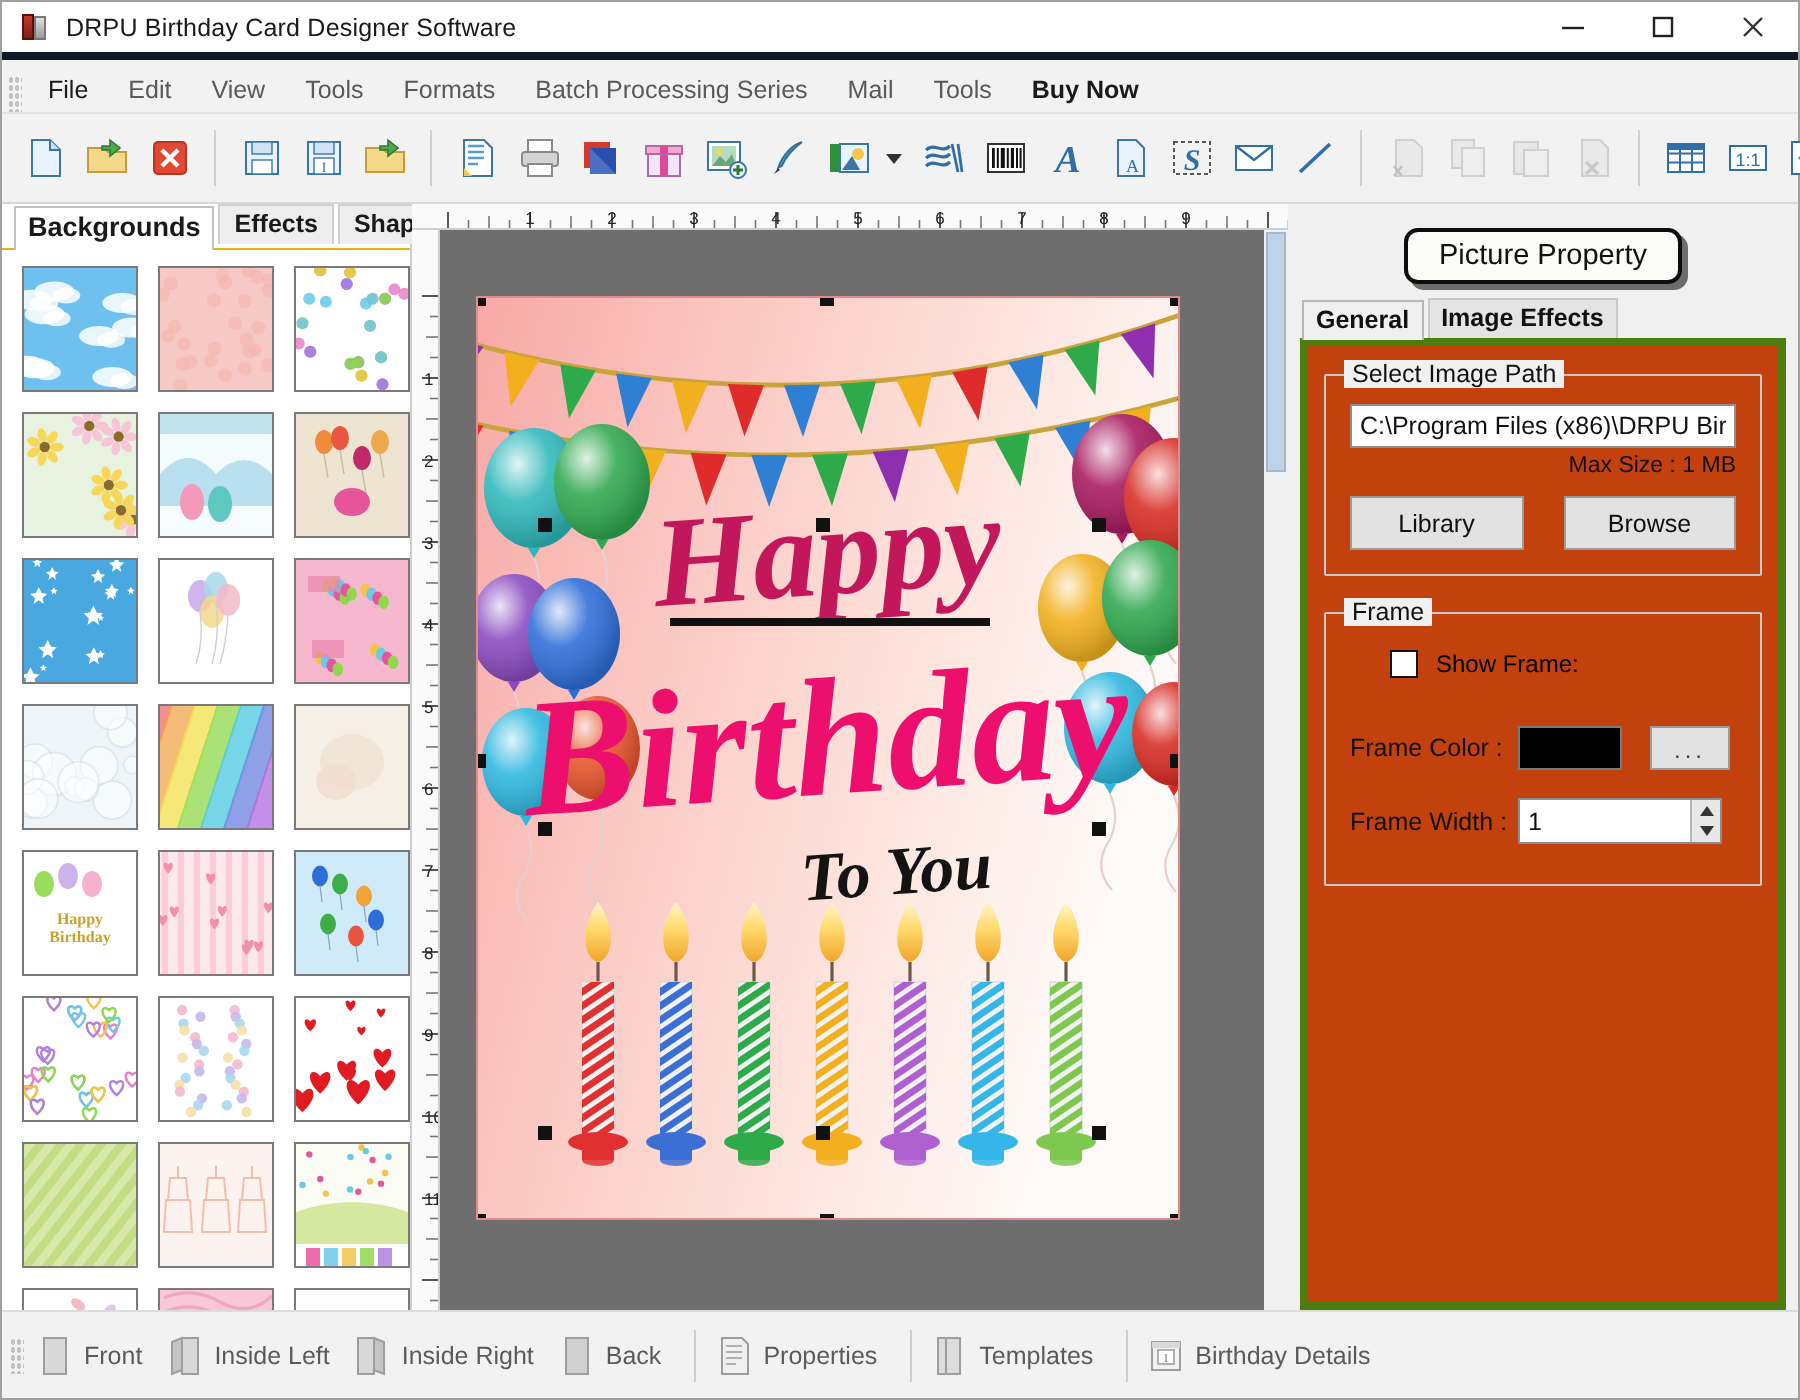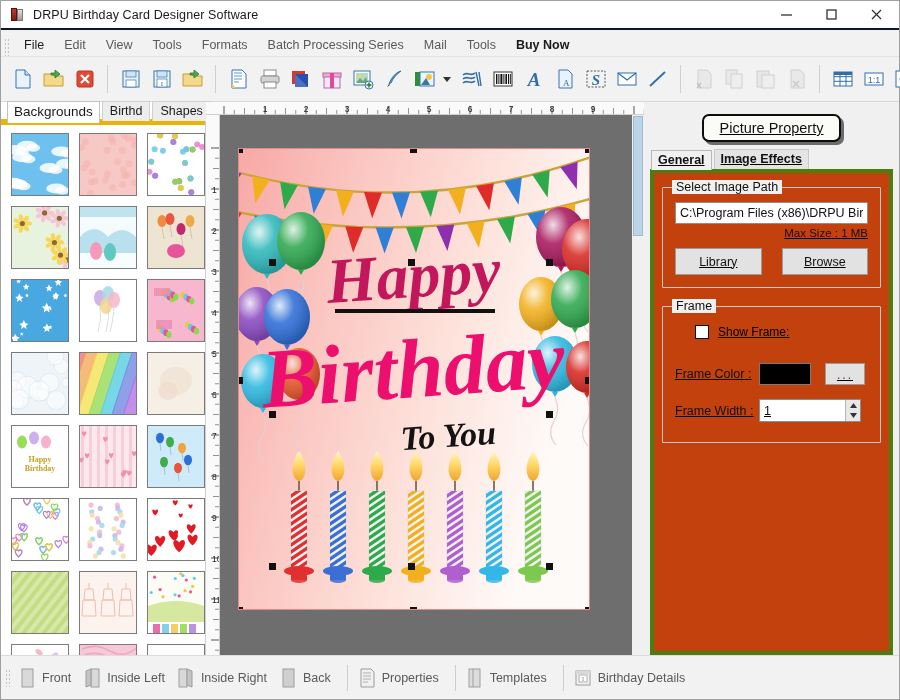--- a/index.html
+++ b/index.html
@@ -10,21 +10,21 @@
     font-size: 12px;
     background: #f0f0f0;
     overflow: hidden;
     position: relative;
   }
   #app { width:900px; height:700px; position:relative; background:#f0f0f0;
          border:1px solid #a0a0a0; display:flex; flex-direction:column; }
 
   
   .titlebar { height:29px; background:#ffffff; display:flex; align-items:center;
-              border-bottom:2px solid #0f172a; flex:0 0 29px;justify-content:space-between; }
+              border-bottom:4px solid #0f172a; flex:0 0 29px;justify-content:space-between; }
   .titlebar .app-icon { width:16px; height:16px; margin-left:9px; margin-right:7px;
               position:relative; flex:0 0 16px; }
   .titlebar .app-icon .b1 { position:absolute; left:1px; top:1px; width:6px; height:13px;
               background:linear-gradient(#c0392b,#7b1d14); border:1px solid #5a1109; }
   .titlebar .app-icon .b2 { position:absolute; left:7px; top:2px; width:6px; height:12px;
               background:linear-gradient(#e0e0e0,#9a9a9a); border:1px solid #777; }
   .titlebar .title { font-size:12.5px; color:#1a1a1a; letter-spacing:.1px; }
   .titlebar .spacer { flex:1; }
   .winbtn { width:45px; height:28px; display:flex; align-items:center; justify-content:center;
             color:#303030; font-size:13px; }
@@ -50,22 +50,22 @@
   .tbi.dim { opacity:.38; }
   .caret-dn { width:0;height:0;border-left:4px solid transparent;border-right:4px solid transparent;
              border-top:5px solid #303030; margin:0 5px 0 3px; }
 
   
   .mainrow { flex:1; display:flex; min-height:0; }
 
   
   .leftpanel { width:205px; flex:0 0 205px; background:#ffffff; display:flex;
                flex-direction:column; border-right:1px solid #cfcfcf; min-height:0; }
-  .tabstrip { height:23px; flex:0 0 23px; display:flex; align-items:center;
-              background:#ffffff; padding-left:6px; border-bottom:6px solid #eab308; }
+  .tabstrip { height:23px; flex:0 0 23px; display:flex; align-items:flex-start;
+              background:#ffffff; padding-left:6px; border-bottom:1px solid #eab308;font-weight:bold; }
   .ptab { font-size:12.5px; padding:2px 7px 3px 7px; color:#1a1a1a; background:#ededed;
           border:1px solid #d0d0d0; border-bottom:none; margin-right:2px; }
   .ptab.active { background:#ffffff; border-color:#c2c2c2; font-size:13.5px;
                  padding:2px 6px 4px 6px; position:relative; top:1px; }
   .thumbscroll { flex:1; overflow:hidden; position:relative; background:#fff;
                  padding:8px 0 0 10px; }
   .thumbgrid { display:grid; grid-template-columns:repeat(3,58px); gap:10px 10px; }
   .thumb { width:58px; height:63px; border:1px solid #7a7a7a; overflow:hidden; position:relative; }
 
   
@@ -80,21 +80,21 @@
   .card { position:absolute; left:18px; top:33px; width:352px; height:462px;
           border:1px solid #e08c8c; overflow:hidden;
           background:linear-gradient(100deg,#f7aaa8 0%,#fbc9c4 28%,#fde4dd 62%,#fdf5f1 100%); }
   .handle { position:absolute; width:7px; height:7px; background:#111; }
 
   
   .promo { position:absolute; right:0px; bottom:42px; width:330px; height:44px; }
 
   
   .rightpanel { width:255px; flex:0 0 255px; background:#f0f0f0; position:relative;
-                display:flex; flex-direction:column;text-decoration:underline; }
+                display:flex; flex-direction:column; }
   .badge-wrap { height:46px; flex:0 0 46px; display:flex; align-items:center;
                 justify-content:center; padding-top:6px; }
   .badge { border:2px solid #0d0d0d; border-radius:7px; background:#fbfbf7;
            padding:4px 16px; font-size:14.5px; color:#111;
            box-shadow:3px 3px 0 rgba(0,0,0,.55); }
   .rtabs { display:flex; align-items:flex-end; padding-left:7px; height:21px;
            flex:0 0 21px; }
   .rtab { font-size:12.5px; font-weight:bold; padding:2px 6px 3px; color:#111;
           background:#e4e4e4; border:1px solid #c8c8c8; border-bottom:none; margin-right:2px; }
   .rtab.active { background:#f0f0f0; position:relative; top:1px; border-color:#b8b8b8; }
@@ -382,21 +382,21 @@
         </svg>
     </div>
 
   </div>
 
   <div class="mainrow">
 
     <div class="leftpanel">
       <div class="tabstrip">
         <div class="ptab active">Backgrounds</div>
-        <div class="ptab">Birthd</div>
+        <div class="ptab">Effects</div>
         <div class="ptab">Shapes</div>
       </div>
       <div class="thumbscroll">
         <div class="thumbgrid" id="thumbgrid">
             <div class="thumb"><svg width="56" height="61" viewBox="0 0 56 61">
                 <rect width="56" height="61" fill="#6ec0ef"></rect>
                 <ellipse cx="10.351735383679625" cy="23.184354874107157" rx="10" ry="5" fill="#ffffff" opacity="0.85"></ellipse>
                 <ellipse cx="16.351735383679625" cy="25.184354874107157" rx="7" ry="4" fill="#ffffff" opacity="0.8"></ellipse>
                 <ellipse cx="44.17790195290581" cy="54.52112764781805" rx="10" ry="5" fill="#ffffff" opacity="0.85"></ellipse>
                 <ellipse cx="50.17790195290581" cy="56.52112764781805" rx="7" ry="4" fill="#ffffff" opacity="0.8"></ellipse>

